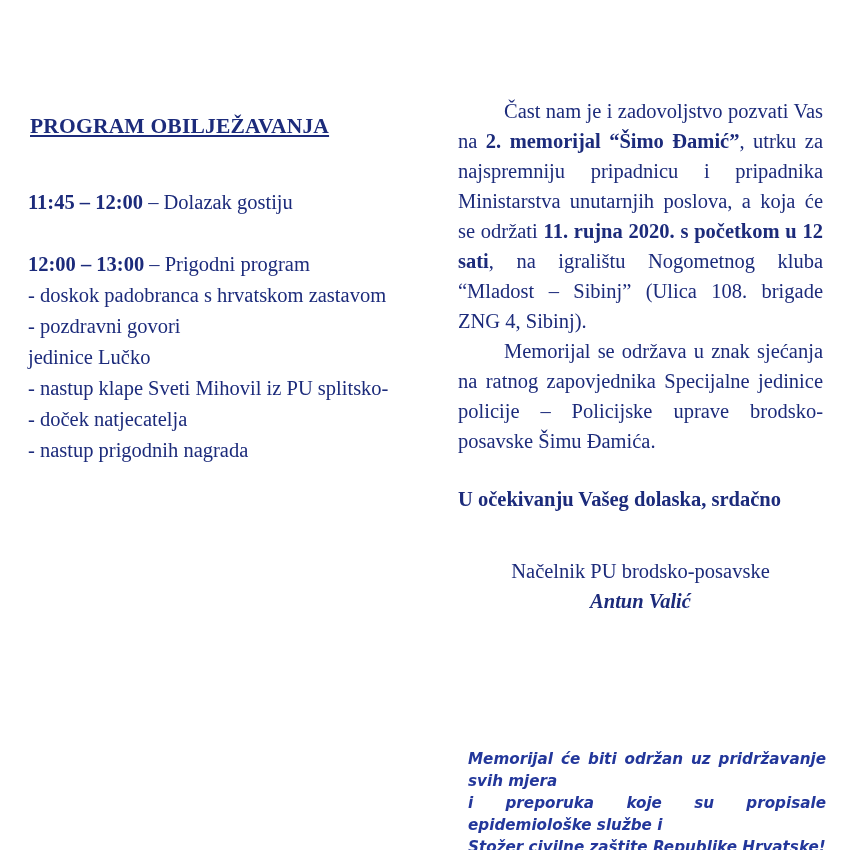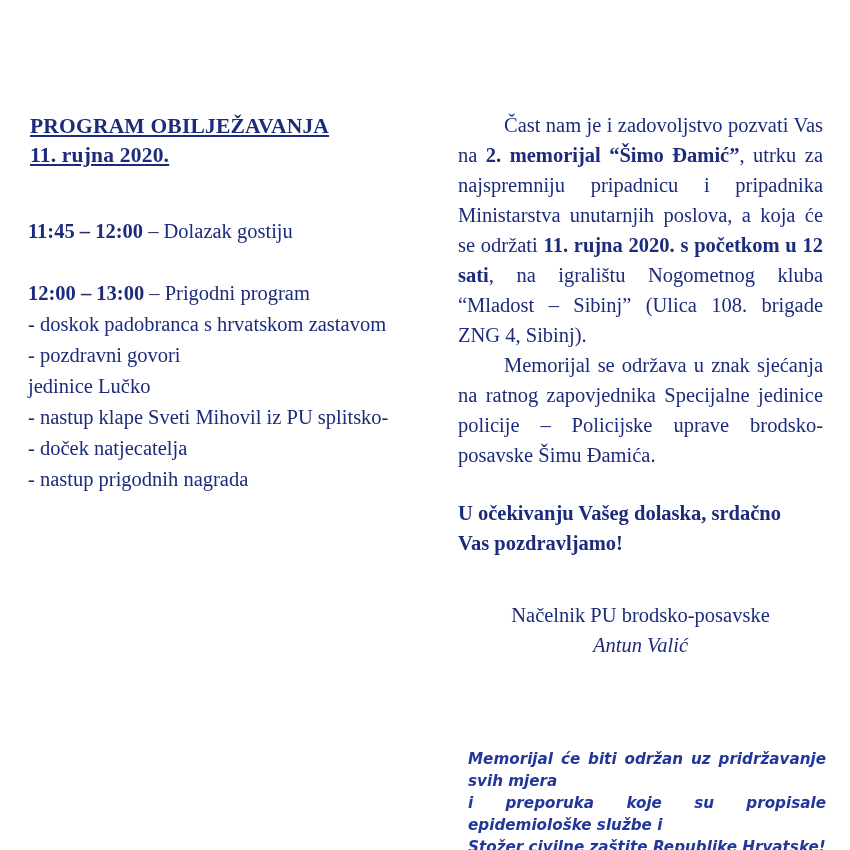--- a/index.html
+++ b/index.html
@@ -64,21 +64,21 @@
     line-height: 31px;
   }
   .bullet-line {
     white-space: nowrap;
   }
 
   
   .right-col {
     position: absolute;
     left: 458px;
-    top: 110px;
+    top: 96px;
     width: 365px;
   }
 
   .body-par {
     font-size: 20.5px;
     line-height: 30px;
     text-align: justify;
     text-justify: inter-word;
     text-indent: 46px;
     margin: 0;
@@ -107,21 +107,21 @@
     text-align: center;
     width: 365px;
   }
   .sig-role {
     font-size: 20.5px;
     line-height: 30px;
   }
   .sig-name {
     font-size: 20.5px;
     line-height: 30px;
-    font-weight: normal;
+    font-weight: bold;
     font-style: italic;
   }
 
   
   .footer-note {
     position: absolute;
     left: 458px;
     top: 748px;
     width: 368px;
     font-family: "DejaVu Sans", sans-serif;
@@ -144,21 +144,20 @@
 </style>
 </head>
 <body>
 
 <div class="page">
 
   <div class="left-col">
 
     <div class="program-heading">
       <span>PROGRAM OBILJEŽAVANJA</span>
-      <span class="line2">11. rujna 2020.</span>
     </div>
 
     <div class="schedule-block">
       <div class="sched-row">
         <span class="t">11:45 – 12:00</span><span> – </span><span>Dolazak gostiju</span>
       </div>
 
       <div class="sched-gap"></div>
 
       <div class="sched-row">
@@ -177,21 +176,20 @@
   </div>
 
   <div class="right-col">
 
     <p class="body-par"><span>Čast nam je i zadovoljstvo pozvati Vas na </span><b>2. memorijal “Šimo Đamić”</b><span>, utrku za najspremniju pripadnicu i pripadnika Ministarstva unutarnjih poslova, a koja će se održati </span><b>11. rujna 2020. s početkom u 12 sati</b><span>, na igralištu Nogometnog kluba “Mladost – Sibinj” (Ulica 108. brigade ZNG 4, Sibinj).</span></p>
 
     <p class="body-par">Memorijal se održava u znak sjećanja na ratnog zapovjednika Specijalne jedinice policije – Policijske uprave brodsko-posavske Šimu Đamića.</p>
 
     <div class="closing">
       <span>U očekivanju Vašeg dolaska, srdačno</span>
-      <span class="l2">Vas pozdravljamo!</span>
     </div>
 
     <div class="signature">
       <div class="sig-role">Načelnik PU brodsko-posavske</div>
       <div class="sig-name">Antun Valić</div>
     </div>
   </div>
 
   <div class="footer-note">
     <span class="fl">Memorijal će biti održan uz pridržavanje svih mjera</span>

